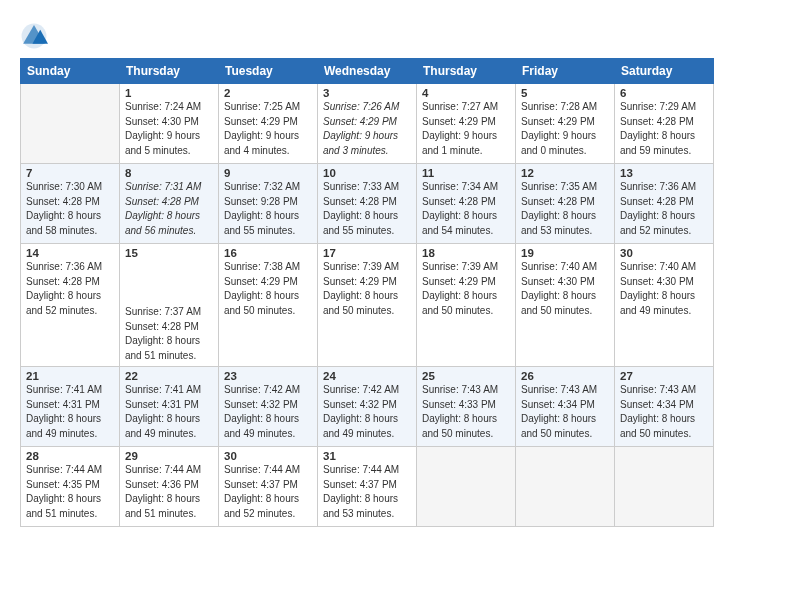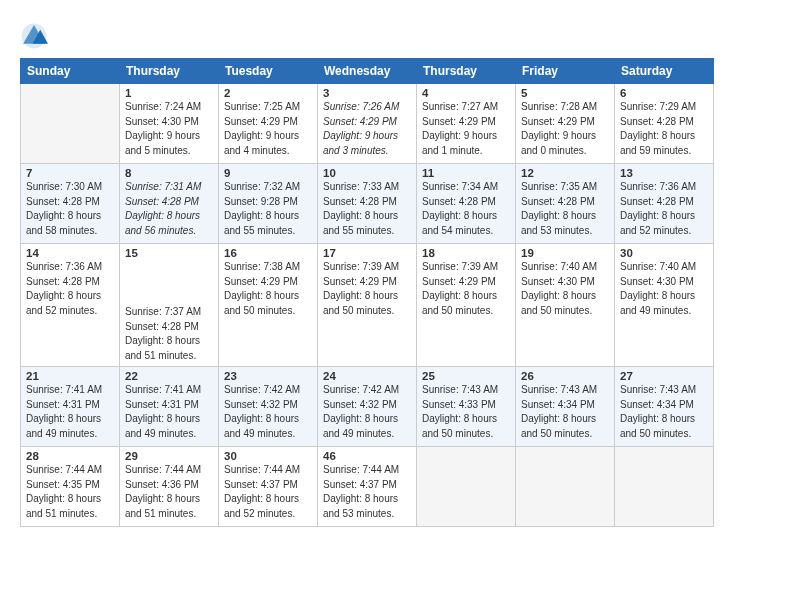--- a/index.html
+++ b/index.html
@@ -351,21 +351,21 @@
 and 51 minutes.</div>
           </td>
           <td>
             <span class="day-num">30</span>
             <div class="day-info" style="white-space: pre-line;">Sunrise: 7:44 AM
 Sunset: 4:37 PM
 Daylight: 8 hours
 and 52 minutes.</div>
           </td>
           <td>
-            <span class="day-num">46</span>
+            <span class="day-num">31</span>
             <div class="day-info" style="white-space: pre-line;">Sunrise: 7:44 AM
 Sunset: 4:37 PM
 Daylight: 8 hours
 and 53 minutes.</div>
           </td>
           <td class="empty"></td>
           <td class="empty"></td>
           <td class="empty"></td>
         </tr>
       </tbody>

